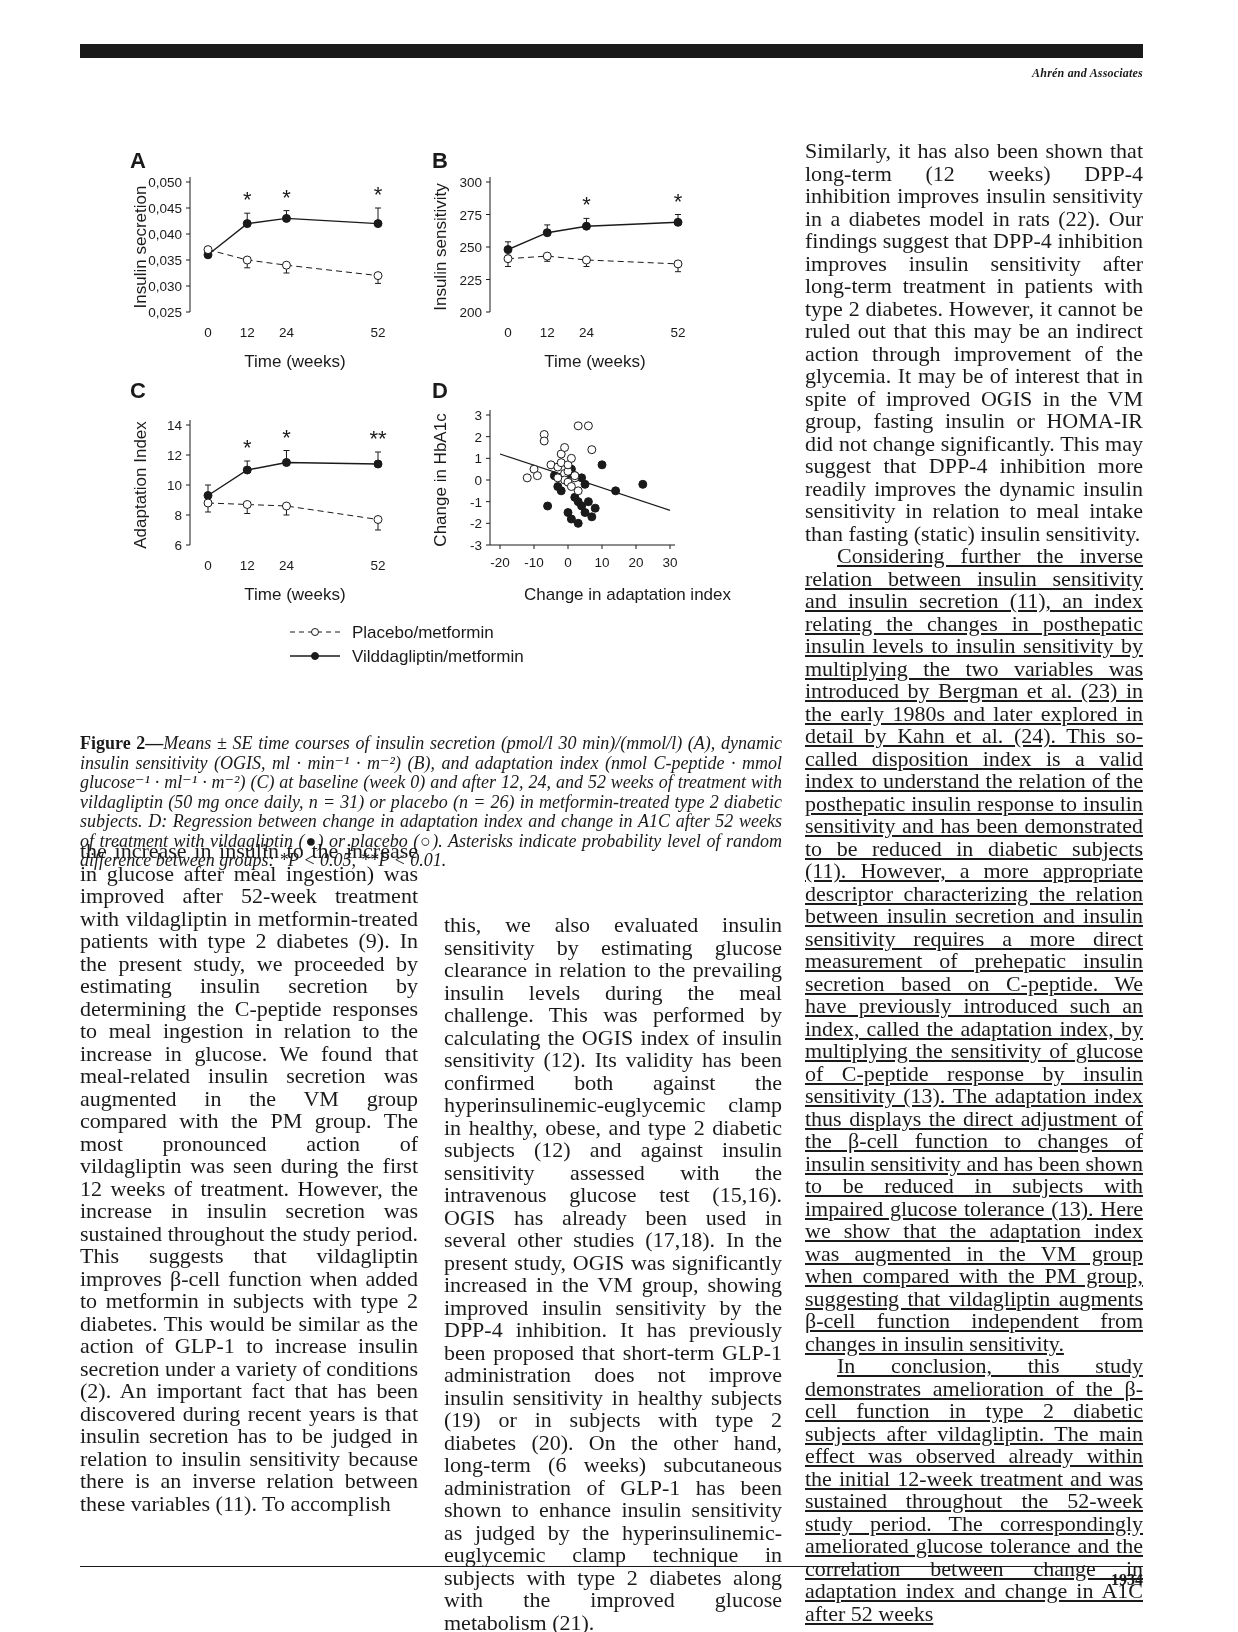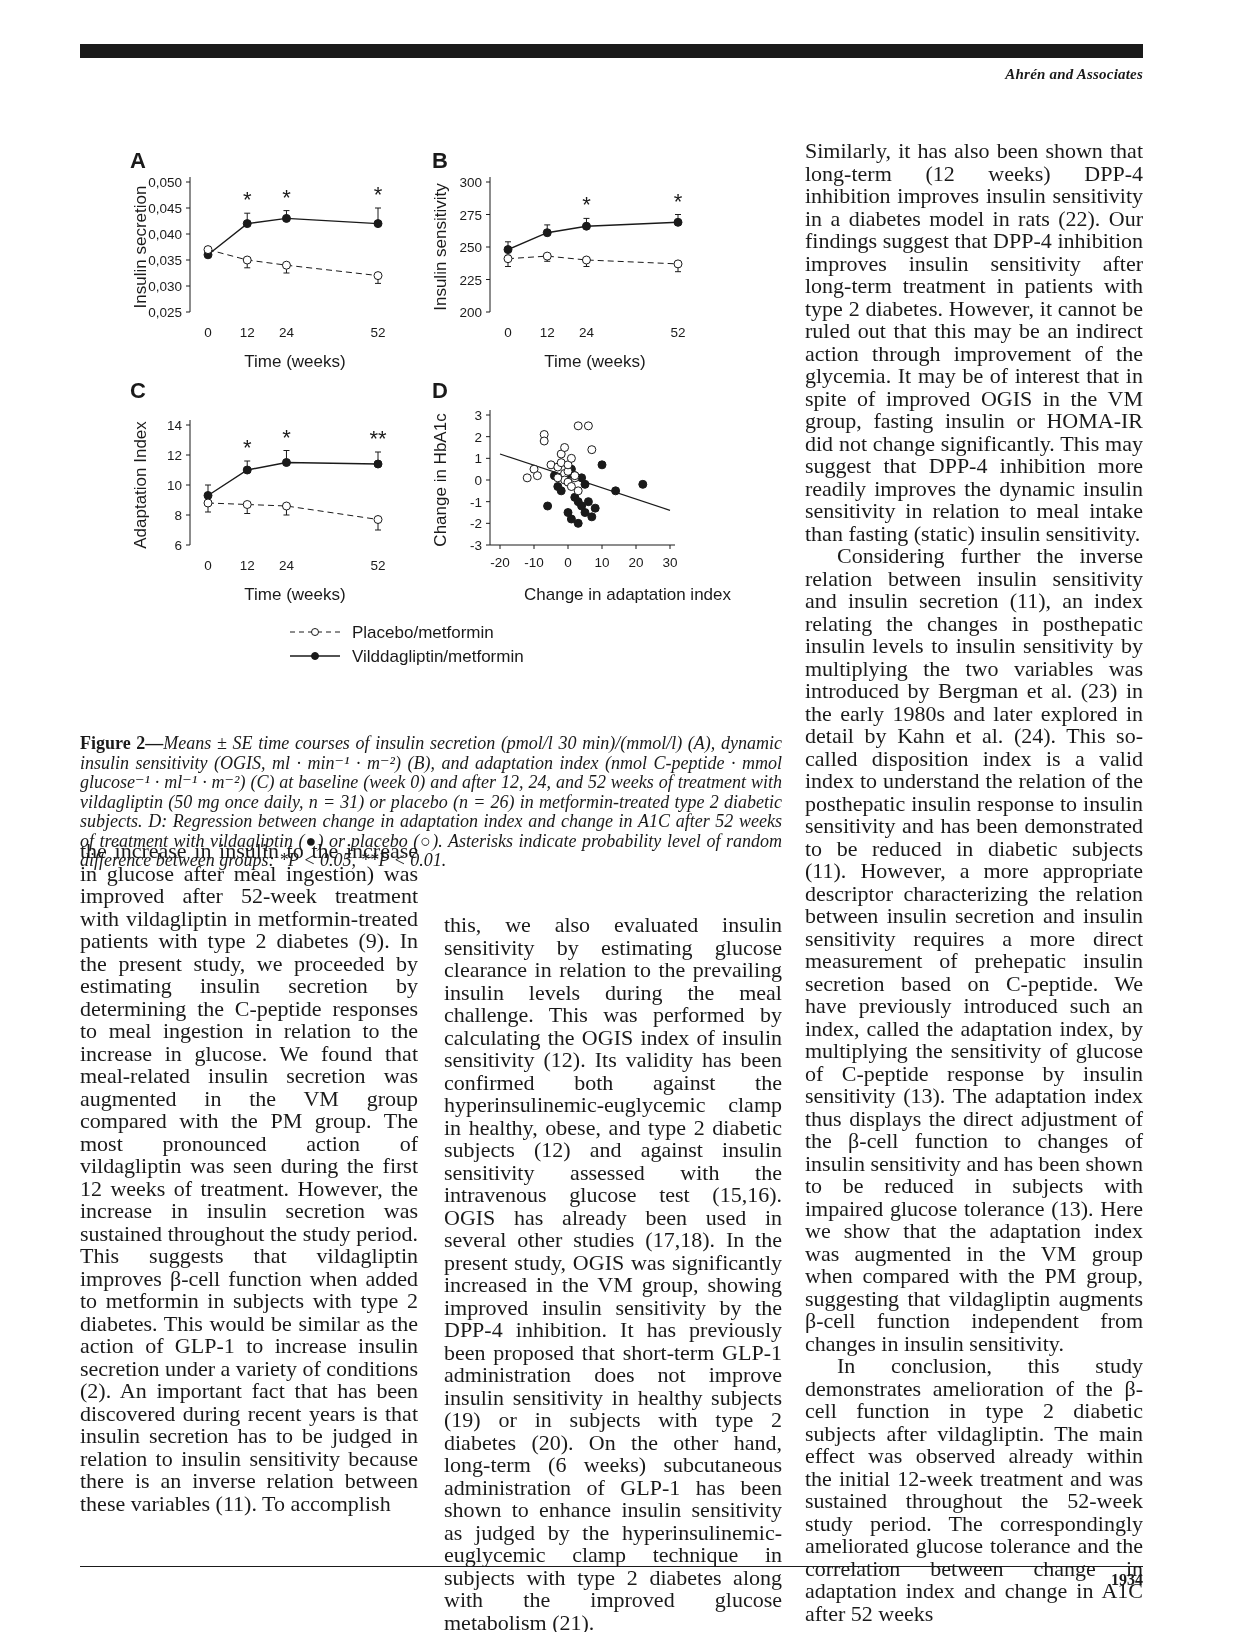--- a/index.html
+++ b/index.html
@@ -1,28 +1,28 @@
 <!DOCTYPE html>
 <html><head>
 <meta charset="utf-8">
 <style>
   html, body { margin: 0; padding: 0; background: #fff; }
   body { width: 1238px; height: 1632px; position: relative; overflow: hidden;
          font-family: "Liberation Serif", "DejaVu Serif", serif; color: #1a1a1a; }
   .topbar { position: absolute; left: 80px; top: 44px; width: 1063px; height: 14px; background: #1a1a1a; }
   .running-head { position: absolute; right: 95px; top: 66px; font-style: italic; font-weight: bold;
-                  font-size: 15px; letter-spacing: 0.2px; }
+                  font-size: 12px; letter-spacing: 0.2px; }
   .figure { position: absolute; left: 120px; top: 140px; width: 620px; height: 560px; }
   .figure svg { width: 620px; height: 560px; }
   .caption { position: absolute; left: 80px; top: 702px; width: 702px; font-size: 18px;
              line-height: 19.5px; font-style: italic; text-align: justify; margin-top: 32px; }
   .caption b { font-style: normal; }
   .col { position: absolute; font-size: 22px; line-height: 22.5px; text-align: justify; }
   .col p { margin: 0; }
-  .col p.indent { text-indent: 32px; }
+  .col p.indent { text-indent: 32px; text-decoration: underline; }
   .col1 { left: 80px; top: 840px; width: 338px; }
   .col2 { left: 444px; top: 866px; width: 338px; margin-top: 48px; }
   .col3 { left: 805px; top: 140px; width: 338px; }
   .footrule { position: absolute; left: 80px; top: 1566px; width: 1063px; height: 1px; background: #1a1a1a; }
   .footer-left { position: absolute; left: 80px; top: 1665px; font-size: 15px; font-variant: small-caps; letter-spacing: 0.3px; }
   .footer-right { position: absolute; right: 95px; top: 1571px; font-size: 16px; font-weight: bold; }
 </style>
 </head>
 <body>
 

